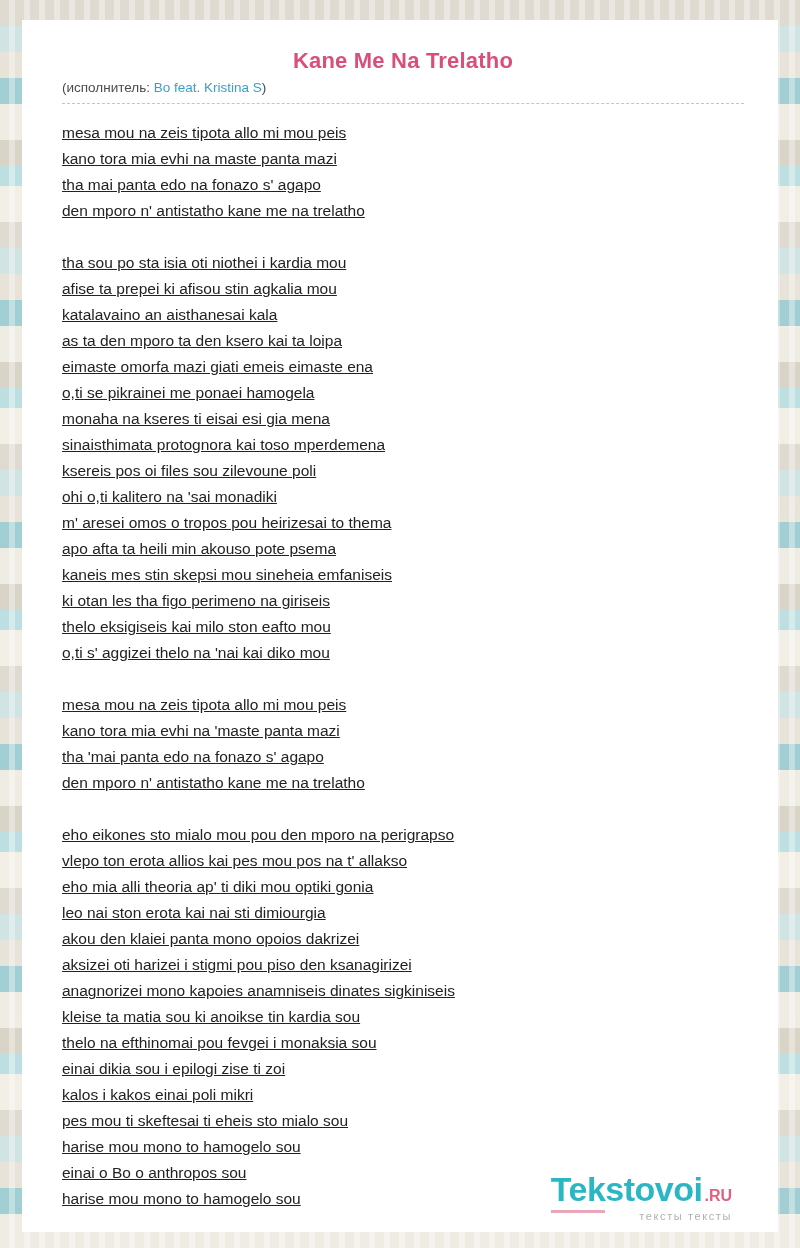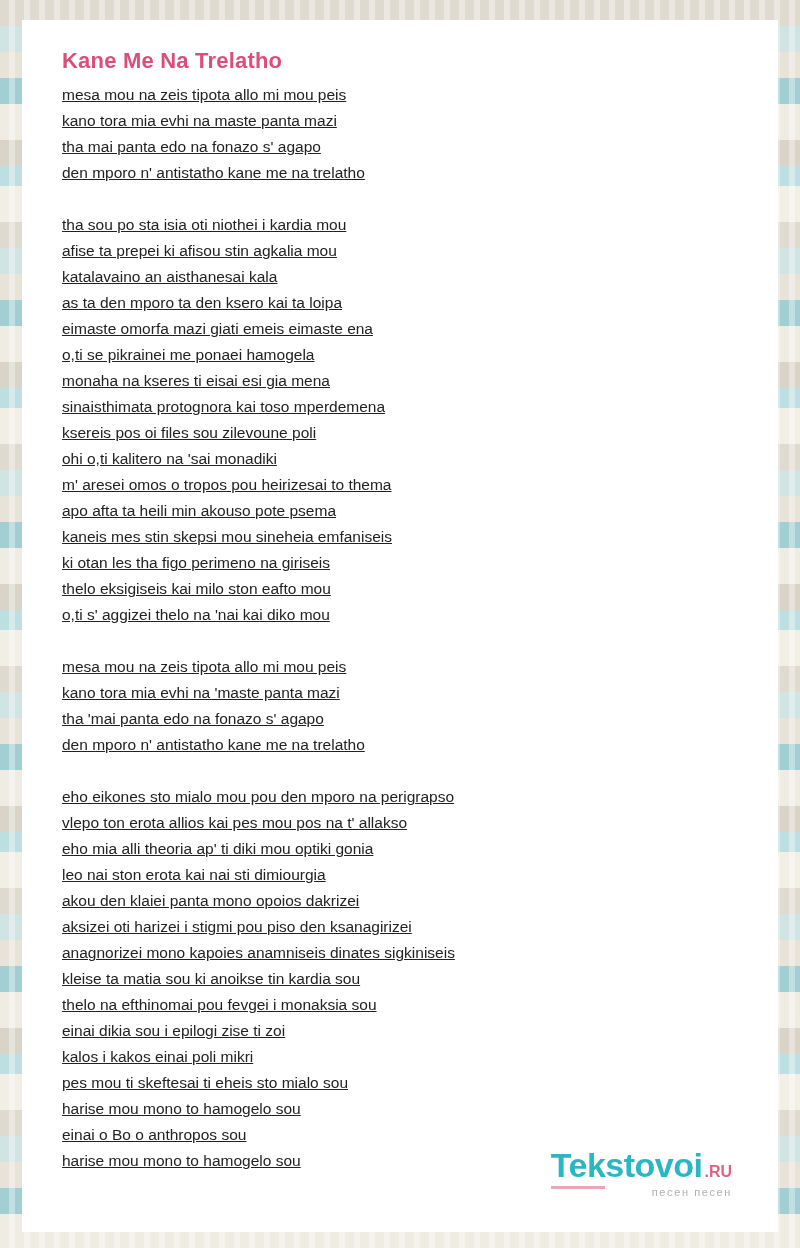--- a/index.html
+++ b/index.html
@@ -62,20 +62,21 @@
     padding: 28px 34px 0 40px;
   }
 
   .song-title {
     color: #d94f7a;
     font-size: 22px;
     font-weight: bold;
     letter-spacing: 0.2px;
     margin: 0 0 6px 0;
     line-height: 1.2;
+    text-align: center;
   }
   .artist-line {
     font-size: 13.5px;
     color: #4b4b4b;
     padding-bottom: 8px;
     border-bottom: 1px dashed #b9c9cf;
     margin-bottom: 14px;
   }
   .artist-line a {
     color: #3aa0c9;
@@ -88,21 +89,21 @@
     line-height: 26px;
     white-space: pre-wrap;
     padding-top: 2px;
     text-decoration: underline;
   }
 
   
   .logo-wrap {
     position: absolute;
     right: 46px;
-    bottom: 34px;
+    bottom: 10px;
     text-align: right;
     line-height: 1;
   }
   .logo-main {
     font-size: 34px;
     font-weight: bold;
     color: #2bb6c4;
     letter-spacing: -0.5px;
     display: inline-block;
   }
@@ -127,20 +128,23 @@
 <body>
 
 <div class="page">
   <div class="bg-stripes"></div>
   <div class="bg-vert"></div>
 
   <div class="sheet">
 
     <h1 class="song-title">Kane Me Na Trelatho</h1>
 
+    <div class="artist-line">
+      <span>(исполнитель: </span><a href="#">Bo feat. Kristina S</a><span>)</span>
+    </div>
 
     <div class="lyrics">mesa mou na zeis tipota allo mi mou peis
 kano tora mia evhi na maste panta mazi
 tha mai panta edo na fonazo s' agapo
 den mporo n' antistatho kane me na trelatho
 
 tha sou po sta isia oti niothei i kardia mou
 afise ta prepei ki afisou stin agkalia mou
 katalavaino an aisthanesai kala
 as ta den mporo ta den ksero kai ta loipa
@@ -173,17 +177,17 @@
 thelo na efthinomai pou fevgei i monaksia sou
 einai dikia sou i epilogi zise ti zoi
 kalos i kakos einai poli mikri
 pes mou ti skeftesai ti eheis sto mialo sou
 harise mou mono to hamogelo sou
 einai o Bo o anthropos sou
 harise mou mono to hamogelo sou</div>
 
     <div class="logo-wrap">
       <span class="logo-main"><span class="tk-under">Tek</span><span>stovoi</span></span><span class="logo-ru">.RU</span>
-      <div class="logo-sub">песен песен</div>
+      <div class="logo-sub">тексты тексты</div>
     </div>
 
   </div>
 </div>
 
 </body></html>

